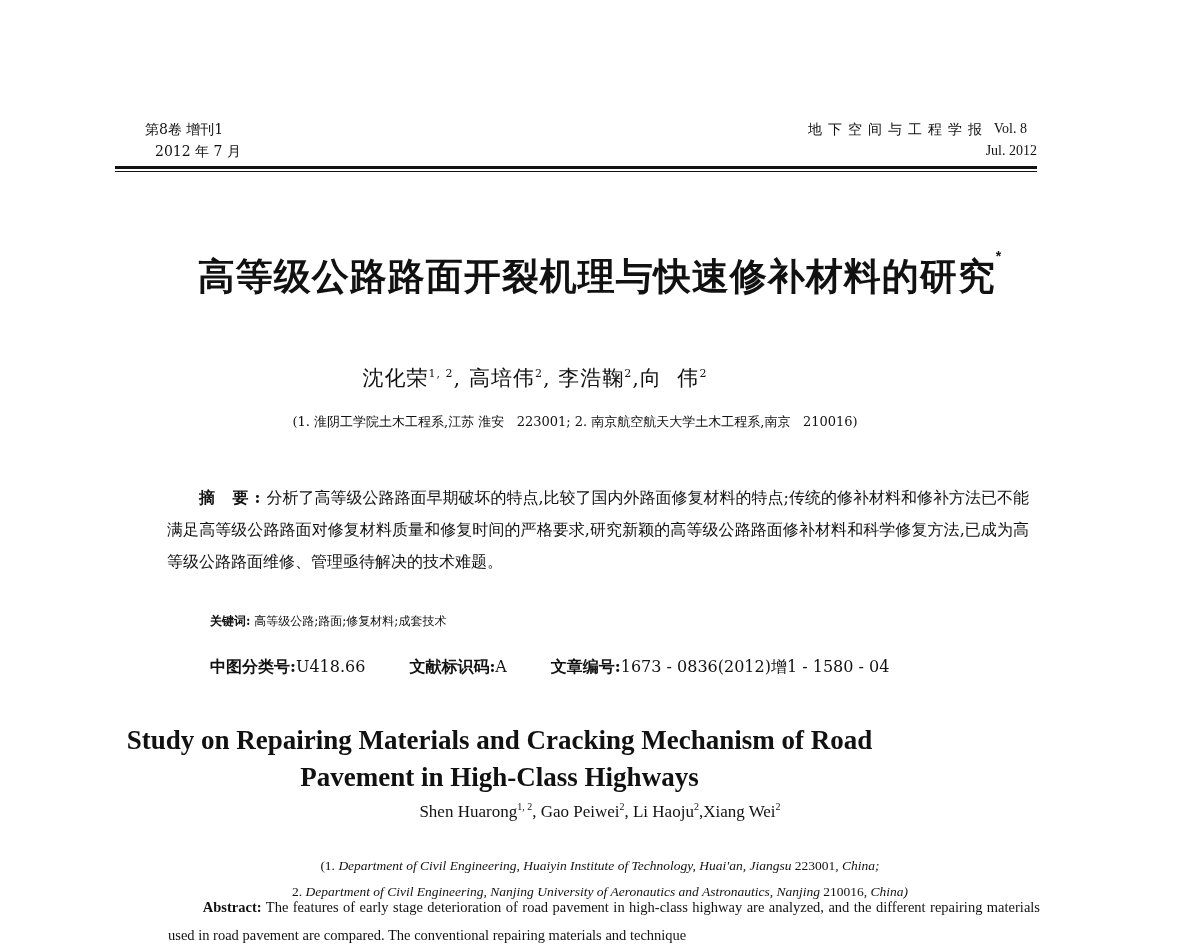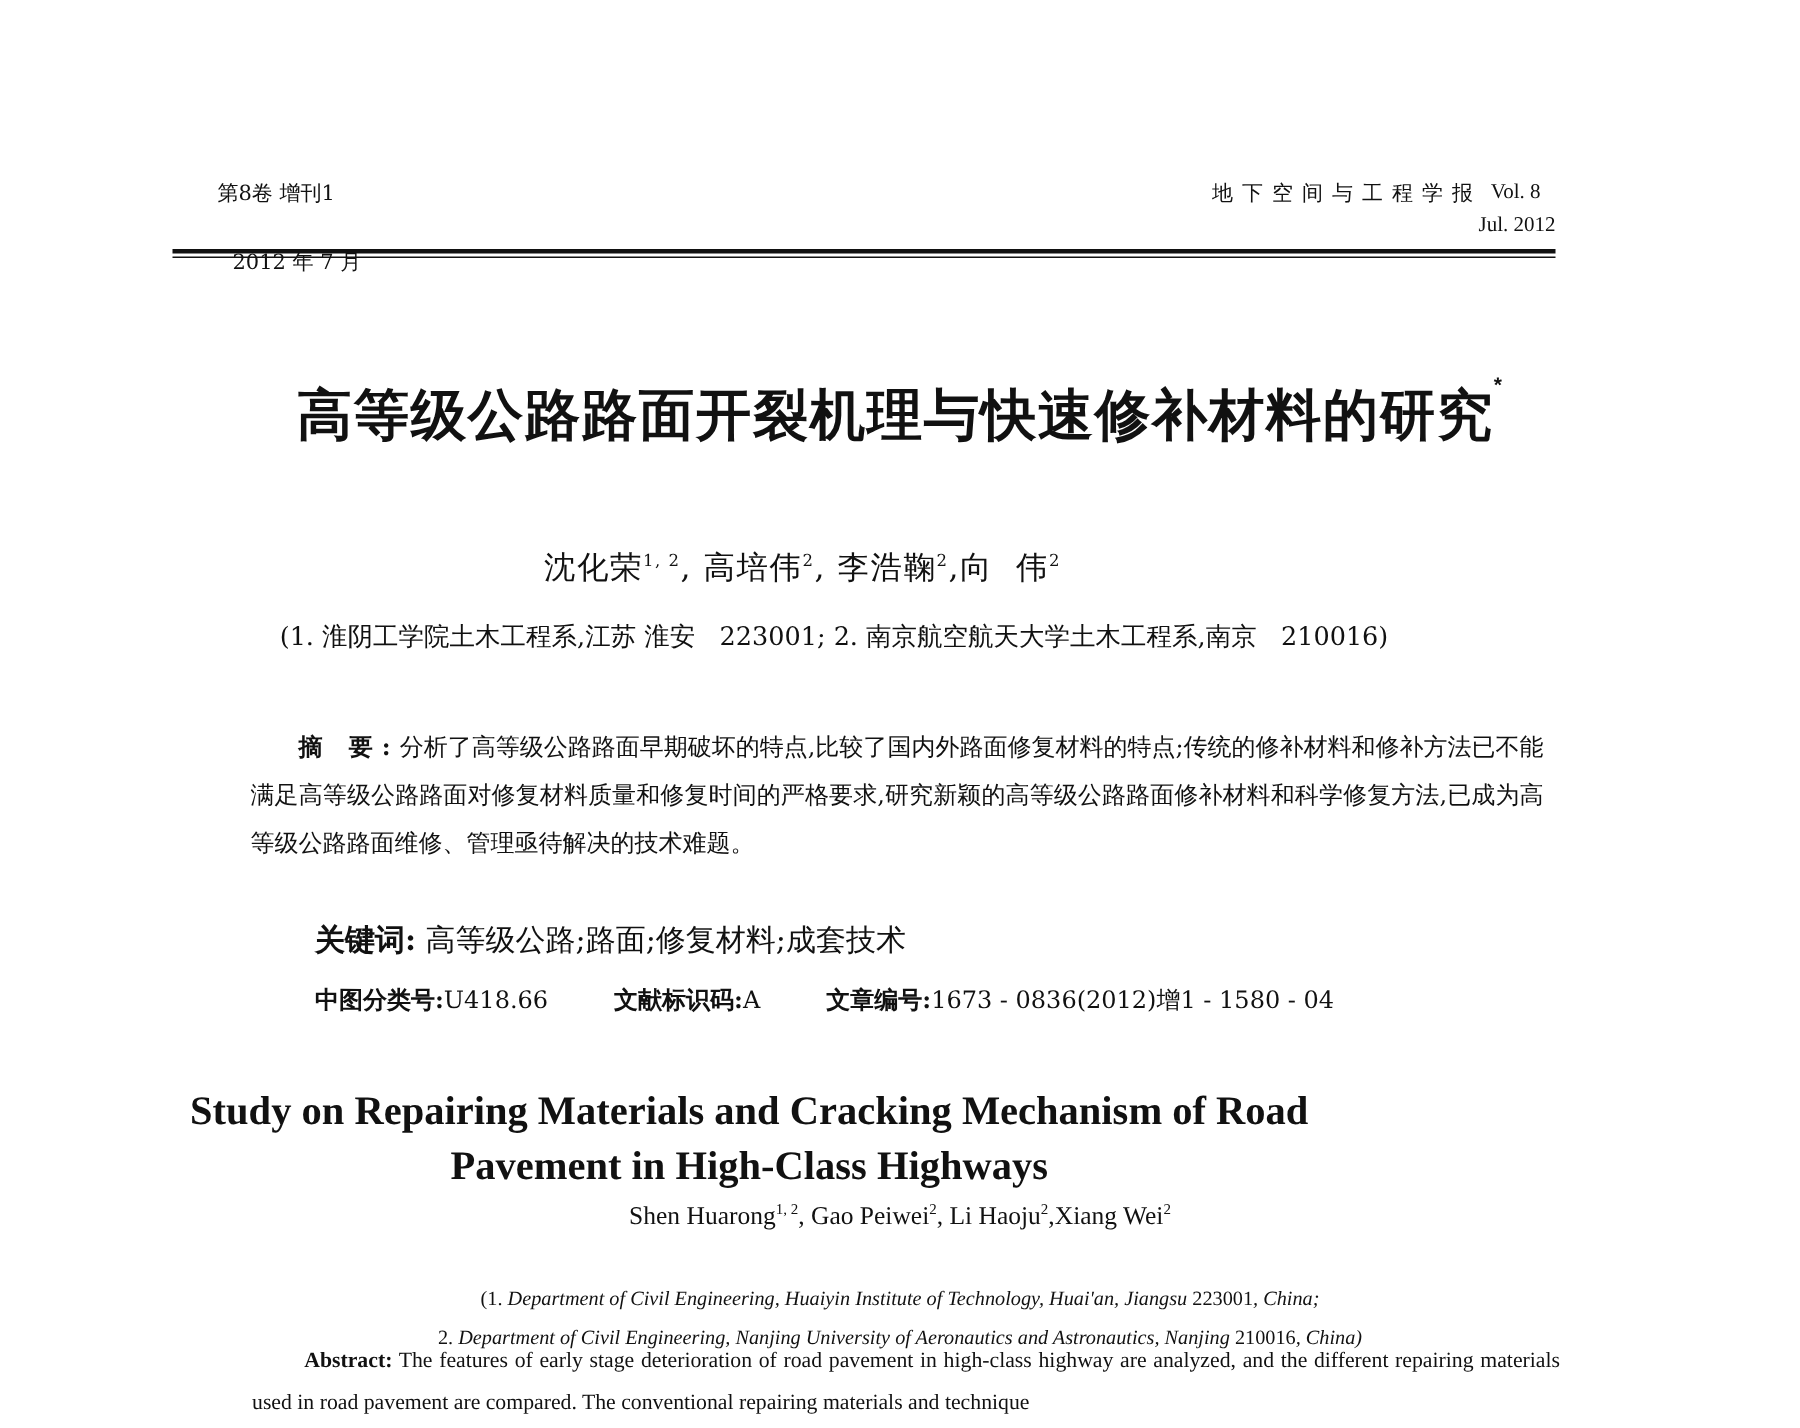--- a/index.html
+++ b/index.html
@@ -12,21 +12,21 @@
       height: 952px;
       position: relative;
       overflow: hidden;
       color: #111;
       font-family: "DejaVu Serif", "Liberation Serif", serif;
     }
     .abs { position: absolute; }
 
     
     .hdr-left { left: 145px; top: 118px; font-size: 14px; line-height: 22px; }
-    .hdr-left div:nth-child(2) { padding-left: 10px; margin-top: 24px; }
+    .hdr-left div:nth-child(2) { padding-left: 10px; }
     .hdr-center { left: 12px; width: 976px; top: 118px; text-align: right; font-size: 14px; line-height: 22px; }
     .hdr-center .cn { letter-spacing: 6px; font-size: 14px; }
     .hdr-center .en { font-family: "Liberation Serif", serif; font-size: 15px; }
     .hdr-right { right: 163px; top: 118px; font-size: 14px; line-height: 22px; text-align: right; font-family: "Liberation Serif", serif; }
     .hdr-right div:first-child { padding-right: 10px; }
     .rule-thick { left: 115px; width: 922px; top: 166px; height: 3px; background: #111; }
     .rule-thin { left: 115px; width: 922px; top: 171px; height: 1px; background: #111; }
 
     
     .title-cn {
@@ -36,31 +36,31 @@
     }
     .title-cn sup { font-size: 14px; vertical-align: top; position: relative; top: -4px; }
 
     .authors-cn {
       left: 0; width: 1070px; top: 364px; text-align: center; font-size: 21px;
       letter-spacing: 1px;
     }
     .authors-cn sup { font-size: 11px; }
 
     .affil-cn {
-      left: 0; width: 1112px; top: 413px; text-align: center; font-size: 17px;
+      left: 0; width: 1112px; top: 413px; text-align: center; font-size: 13px; padding-left: 19px;
     }
 
     
     .abstract-cn {
       left: 167px; width: 862px; top: 482px; font-size: 16px; line-height: 32px;
       text-indent: 2em; text-align: justify;
     }
     .abstract-cn .lbl { font-weight: bold; letter-spacing: 6px; }
 
-    .keywords-cn { left: 210px; top: 613px; font-size: 20px; }
+    .keywords-cn { left: 210px; top: 613px; font-size: 12px; }
     .keywords-cn .lbl { font-weight: bold; }
 
     .classif { left: 210px; top: 657px; font-size: 16px; width: 830px; display: flex; }
     .classif .lbl { font-weight: bold; }
     .classif .item { margin-right: 44px; }
     .classif .item:last-child { margin-right: 0; }
 
     
     .title-en {
       left: 0; width: 999px; top: 722px; text-align: center;

